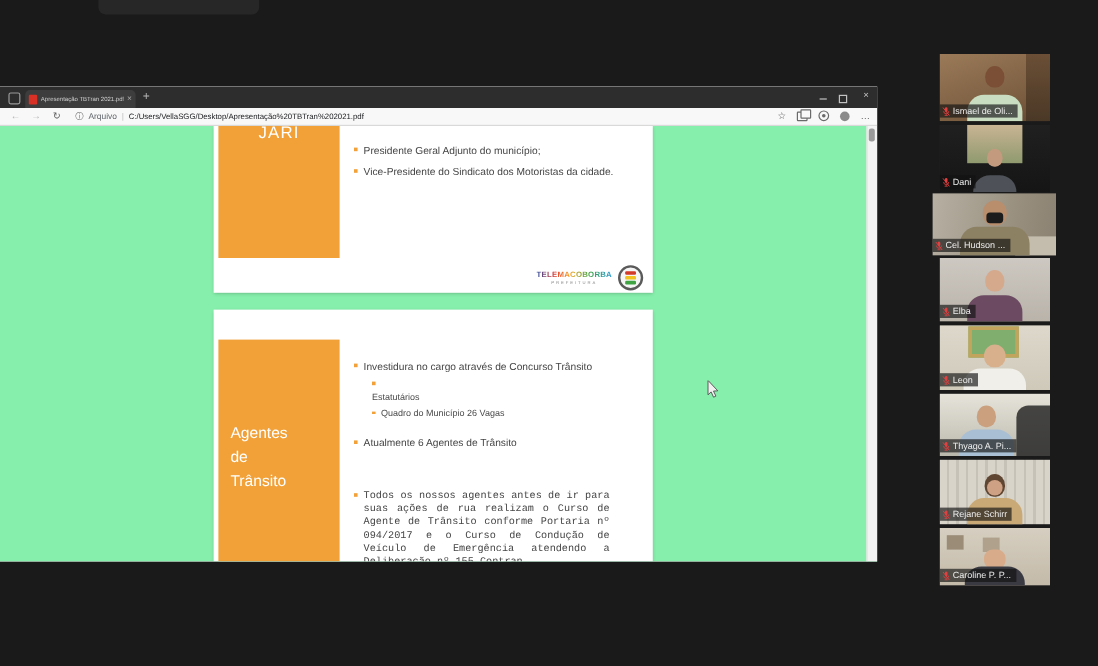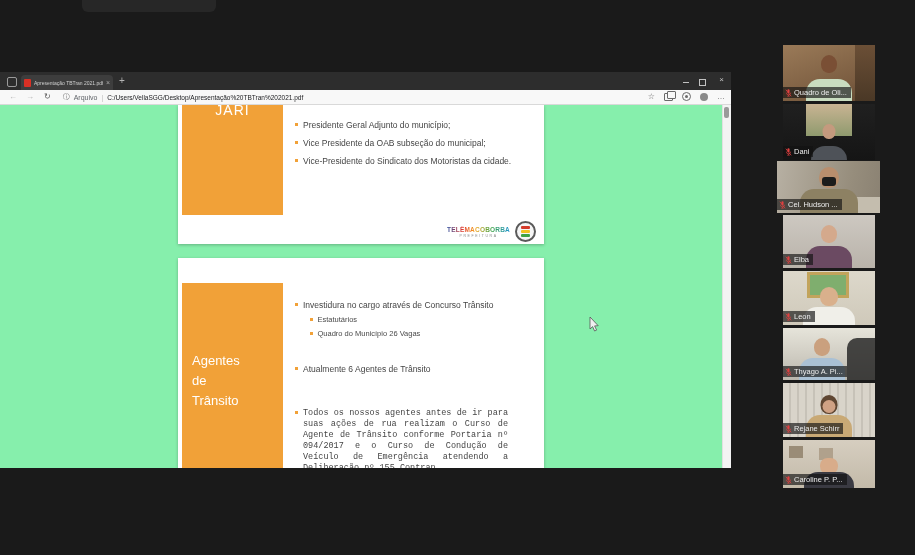--- a/index.html
+++ b/index.html
@@ -177,24 +177,20 @@
         <div class="oblock ob1">
           <div class="ptitle t-jari">JARI</div>
         </div>
         <div class="blist bl1">
           <div class="brow">
             <span class="blt"></span>
             <span class="btxt">Presidente Geral Adjunto do município;</span>
           </div>
           <div class="brow">
             <span class="blt"></span>
-            <span class="btxt">Vice Presidente da OAB subseção do municipal;</span>
-          </div>
-          <div class="brow">
-            <span class="blt"></span>
             <span class="btxt">Vice-Presidente do Sindicato dos Motoristas da cidade.</span>
           </div>
         </div>
         <div class="logo-row">
           <div>
             <div class="citytxt">TELÊMACOBORBA</div>
             <div class="citysub">PREFEITURA</div>
           </div>
           <div class="badge">
             <div class="bar r"></div>
@@ -206,21 +202,21 @@
 
       <div class="abs slide slide2">
         <div class="oblock ob2">
           <div class="ptitle t-agentes">Agentes de Trânsito</div>
         </div>
         <div class="b-single" style="top:42px;">
           <div class="brow">
             <span class="blt"></span>
             <span class="btxt">Investidura no cargo através de Concurso Trânsito</span>
           </div>
-          <div class="brow sub" style="margin-top:-3px;">
+          <div class="brow sub" style="margin-top:-3px;flex-direction:column;">
             <span class="blt"></span>
             <span class="btxt">Estatutários</span>
           </div>
           <div class="brow sub" style="margin-top:-3px;">
             <span class="blt"></span>
             <span class="btxt">Quadro do Município 26 Vagas</span>
           </div>
         </div>
         <div class="b-single" style="top:106px;">
           <div class="brow">
@@ -250,21 +246,21 @@
     <div class="video">
         <div class="head"></div>
         <div class="torso"></div>
       </div>
     <div class="vlabel">
       <svg width="7" height="8" viewBox="0 0 10 12">
           <rect x="3.4" y="0.5" width="3.2" height="6" rx="1.6" fill="#e04040"></rect>
           <path d="M1.8,5.5 a3.2,3.2 0 0 0 6.4,0 M5,8.7 L5,10.5 M3,10.8 L7,10.8" stroke="#e04040" stroke-width="1" fill="none"></path>
           <line x1="1" y1="1" x2="9" y2="11" stroke="#e04040" stroke-width="1.2"></line>
         </svg>
-      <span>Quadro de Oli...</span>
+      <span>Ismael de Oli...</span>
     </div>
   </div>
   <div class="abs thumb p2">
     <div class="video">
         <div class="head"></div>
         <div class="torso"></div>
       </div>
     <div class="vlabel">
       <svg width="7" height="8" viewBox="0 0 10 12">
           <rect x="3.4" y="0.5" width="3.2" height="6" rx="1.6" fill="#e04040"></rect>

